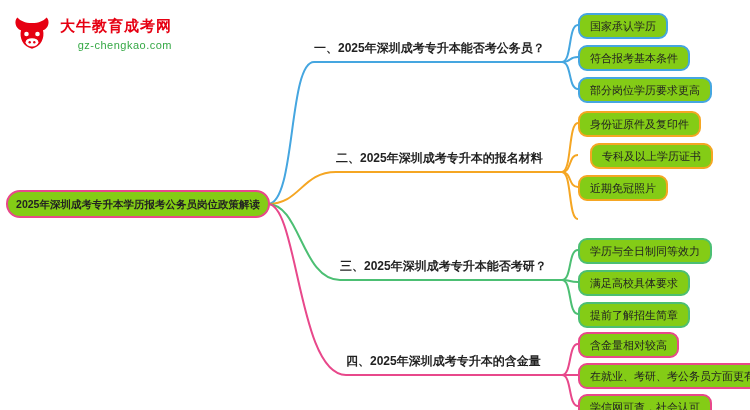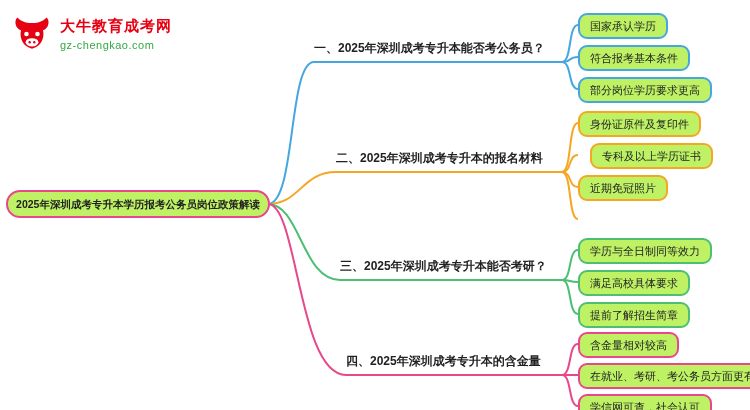--- a/index.html
+++ b/index.html
@@ -4,42 +4,42 @@
 <style>
   html,body{margin:0;padding:0;}
   body{
     width:750px;height:410px;position:relative;overflow:hidden;
     background:#ffffff;
     font-family:"Liberation Sans","DejaVu Sans",sans-serif;
   }
   #stage{position:absolute;inset:0;width:649px;height:410px;}
   svg.edges{position:absolute;left:0;top:0;}
   .node{
-    position:absolute;background:#bef264;border:2px solid #999;border-radius:9px;
+    position:absolute;background:#84cc16;border:2px solid #999;border-radius:9px;
     font-size:11px;color:#222;line-height:18px;padding:2px 10px;white-space:nowrap;
     box-sizing:border-box;text-align:center;
   }
   .root{
     left:6px;top:190px;width:264px;height:28px;border-radius:14px;
     display:flex;align-items:center;justify-content:center;
     font-size:10.5px;padding:0 4px;border-color:#e8488b;font-weight:bold;color:#222;
   }
   .heading{
     position:absolute;font-size:12px;font-weight:600;color:#222;white-space:nowrap;
   }
   .blue{border-color:#45a6e0;}
   .orange{border-color:#f5a623;}
   .green{border-color:#4cbf73;}
   .pink{border-color:#e8488b;}
   
   .logo{position:absolute;left:10px;top:12px;display:flex;align-items:center;}
   .logo .bull{width:44px;height:44px;}
   .logo .txt{margin-left:6px;display:flex;flex-direction:column;}
   .logo .title{font-size:15px;font-weight:bold;color:#e60012;letter-spacing:1px;}
-  .logo .domain{font-size:11px;color:#35a845;margin-top:3px;letter-spacing:.5px;}
+  .logo .domain{font-size:11px;color:#35a845;margin-top:3px;letter-spacing:.5px;text-align:right;}
 </style>
 </head>
 <body>
 
 <div id="stage">
 
   <svg class="edges" width="750" height="410" viewBox="0 0 750 410" fill="none">
 
     <path d="M268,204 C296,204 288,62 314,62 L562,62" stroke="#45a6e0" stroke-width="2"></path>
     <path d="M268,204 C300,204 302,172 336,172 L562,172" stroke="#f5a623" stroke-width="2"></path>

